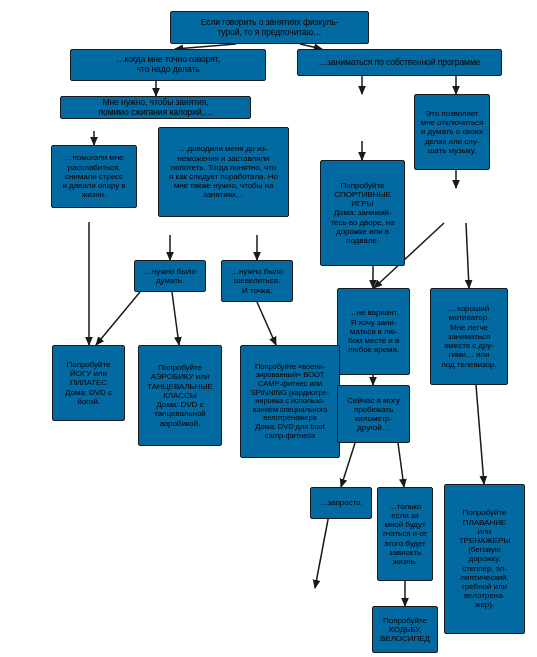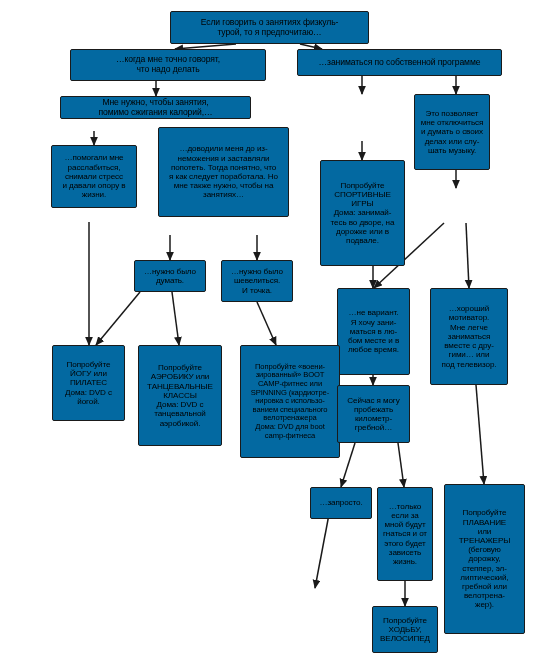--- a/index.html
+++ b/index.html
@@ -182,21 +182,21 @@
 нировка с использо-
 ванием специального
 велотренажера
 Дома: DVD для boot
 camp-фитнеса</span>
     </div>
     <div class="node f8" style="left: 337px; top: 385px; width: 73px; height: 58px;">
       <span>Сейчас я могу
 пробежать
 километр-
-гребной…</span>
+другой…</span>
     </div>
     <div class="node f8" style="left: 310px; top: 487px; width: 62px; height: 32px;">
       <span>…запросто.</span>
     </div>
     <div class="node f8" style="left: 377px; top: 487px; width: 56px; height: 94px;">
       <span>…только
 если за
 мной будут
 гнаться и от
 этого будет

